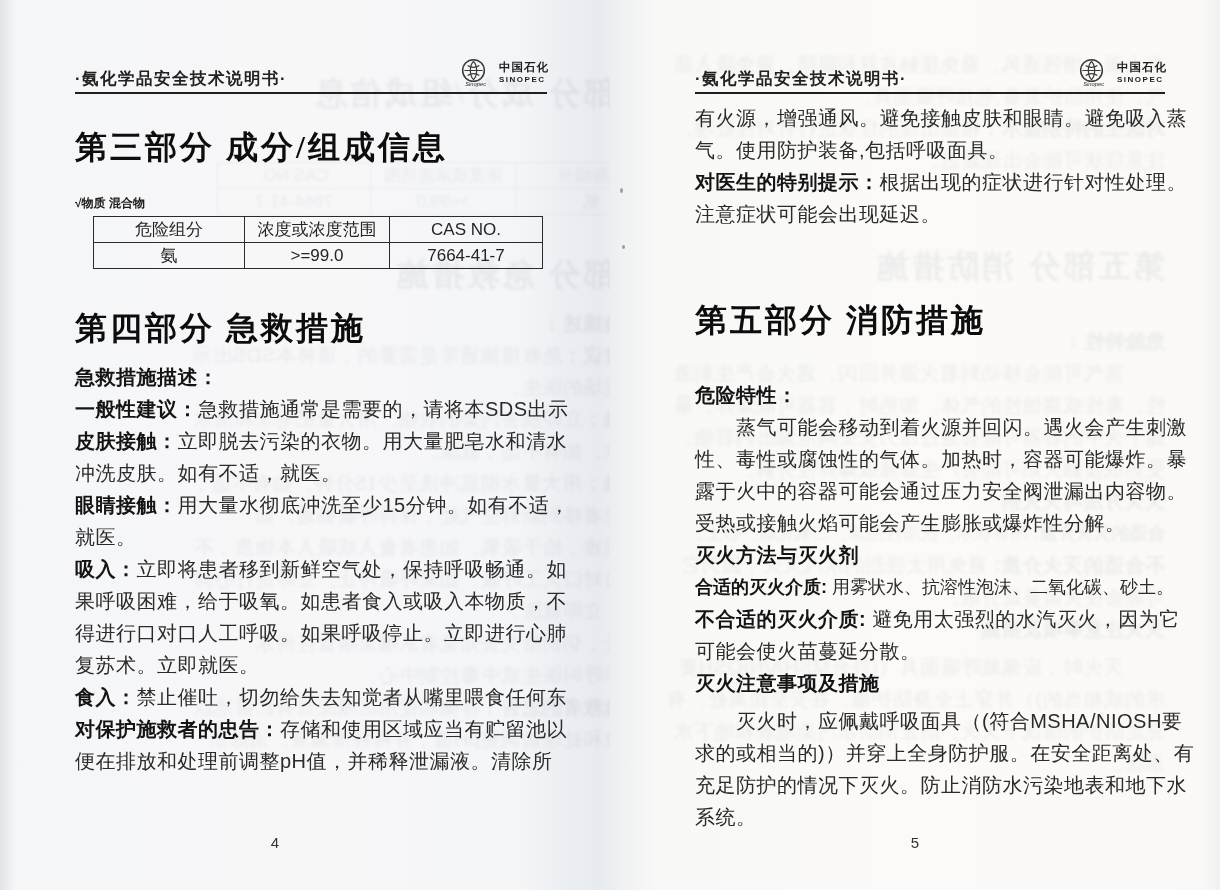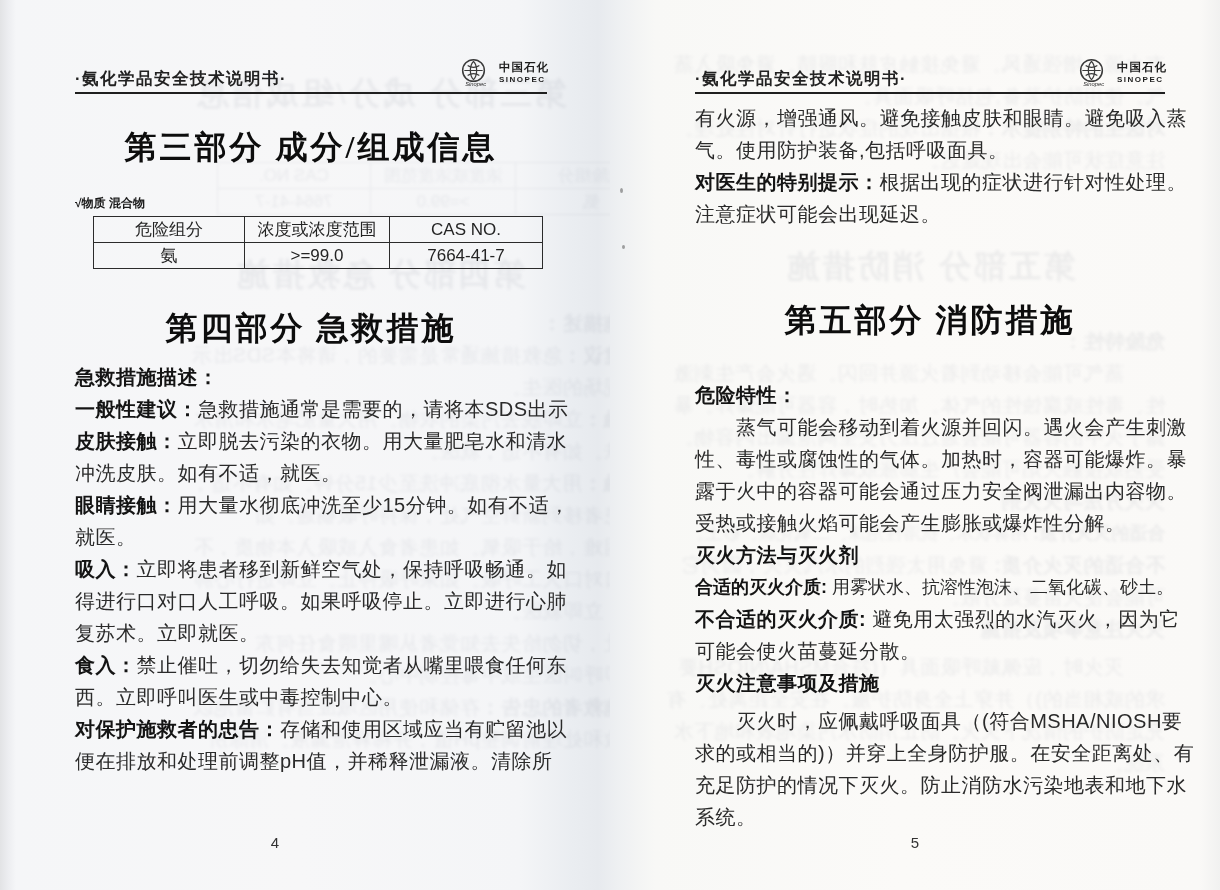--- a/index.html
+++ b/index.html
@@ -40,21 +40,21 @@
     position:absolute;right:-2px;top:-2px;display:flex;align-items:center;gap:12px;
   }
   .logo-icon{width:27px;height:30px;display:block;}
   .logo-text{display:flex;flex-direction:column;line-height:1;}
   .logo-cn{font-size:11.5px;font-weight:700;color:#1c1c1c;letter-spacing:1px;}
   .logo-en{font-size:8px;font-weight:700;color:#1c1c1c;letter-spacing:1.5px;margin-top:2px;}
 
   .sec-title{
     font-family:"Liberation Serif","DejaVu Serif",serif;
     font-weight:700;font-size:32px;line-height:46px;color:#0d0d0d;
-    text-align:center;letter-spacing:3px;white-space:nowrap;
+    text-align:left;letter-spacing:3px;white-space:nowrap;
   }
   .check-line{
     font-size:12px;font-weight:700;color:#1a1a1a;line-height:26px;white-space:nowrap;
   }
   .comp-table{
     border-collapse:collapse;margin-left:18px;
   }
   .comp-table td{
     border:1.6px solid #2b2b2b;text-align:center;
     font-size:17px;color:#242424;padding:1px 0;height:22px;
@@ -157,24 +157,24 @@
             </tbody>
           </table>
           <div class="sec-title mt36">第四部分 急救措施</div>
           <div class="b-line mt10"><span class="bold">急救措施描述：</span></div>
           <div class="b-line"><span class="bold">一般性建议：</span><span>急救措施通常是需要的，请将本SDS出示</span></div>
           <div class="b-line"><span class="bold">皮肤接触：</span><span>立即脱去污染的衣物。用大量肥皂水和清水</span></div>
           <div class="b-line"><span>冲洗皮肤。如有不适，就医。</span></div>
           <div class="b-line"><span class="bold">眼睛接触：</span><span>用大量水彻底冲洗至少15分钟。如有不适，</span></div>
           <div class="b-line"><span>就医。</span></div>
           <div class="b-line"><span class="bold">吸入：</span><span>立即将患者移到新鲜空气处，保持呼吸畅通。如</span></div>
+          <div class="b-line"><span>果呼吸困难，给于吸氧。如患者食入或吸入本物质，不</span></div>
           <div class="b-line"><span>得进行口对口人工呼吸。如果呼吸停止。立即进行心肺</span></div>
           <div class="b-line"><span>复苏术。立即就医。</span></div>
           <div class="b-line"><span class="bold">食入：</span><span>禁止催吐，切勿给失去知觉者从嘴里喂食任何东</span></div>
-          <div class="b-line"><span>西。立即呼叫医生或中毒控制中心。</span></div>
           <div class="b-line"><span class="bold">对保护施救者的忠告：</span><span>存储和使用区域应当有贮留池以</span></div>
           <div class="b-line"><span>便在排放和处理前调整pH值，并稀释泄漏液。清除所</span></div>
         </div>
     </div>
     <div class="page-num">4</div>
   </div>
 
   <div class="page right">
     <div class="content bleed">
         <div class="b-line mt8"><span>有火源，增强通风。避免接触皮肤和眼睛。避免吸入蒸</span></div>

